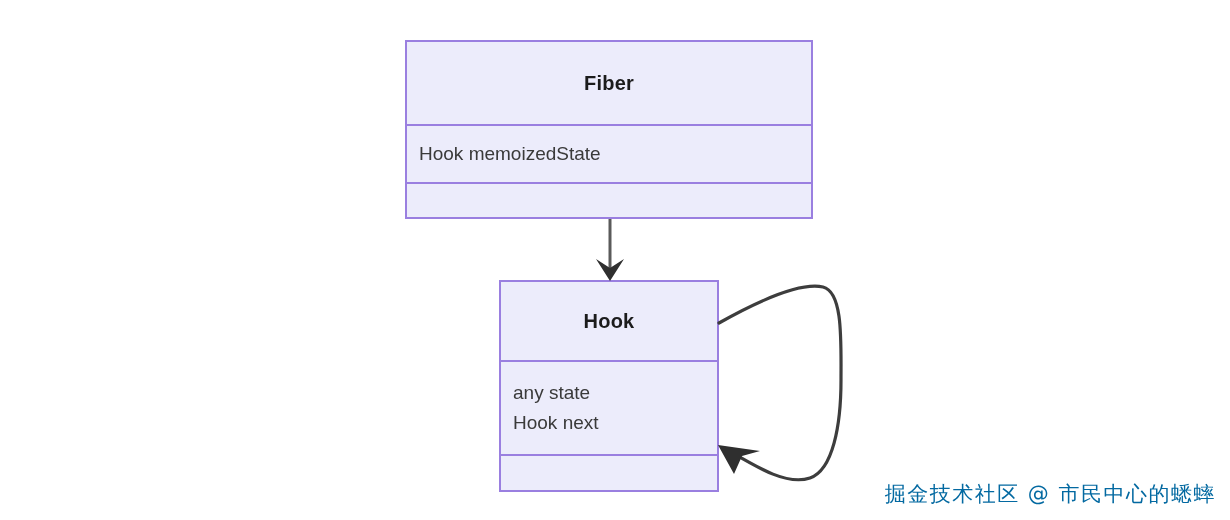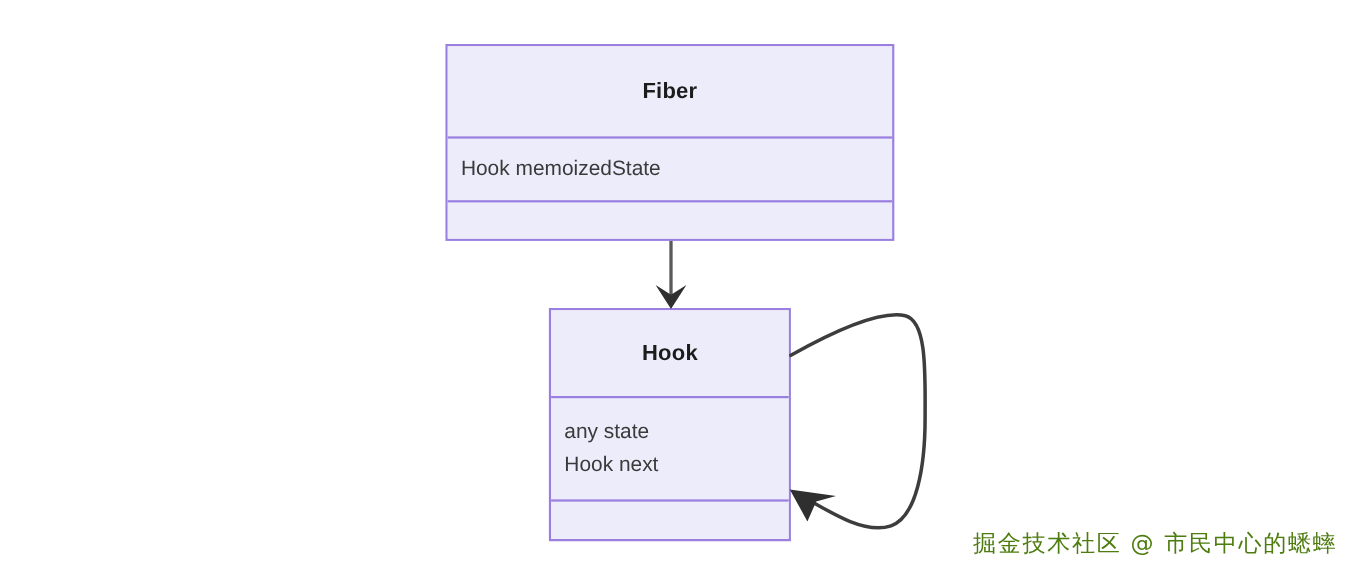--- a/index.html
+++ b/index.html
@@ -102,21 +102,21 @@
     height: 520px;
     pointer-events: none;
   }
 
   
   #watermark {
     position: absolute;
     right: 14px;
     bottom: 12px;
     font-size: 21px;
-    color: #4d7c0f;
+    color: #0369a1;
     letter-spacing: 1.5px;
     white-space: nowrap;
     font-family: "DejaVu Sans", sans-serif;
   }
 
   
   #top-crop {
     position: absolute;
     left: 0;
     top: 0;

